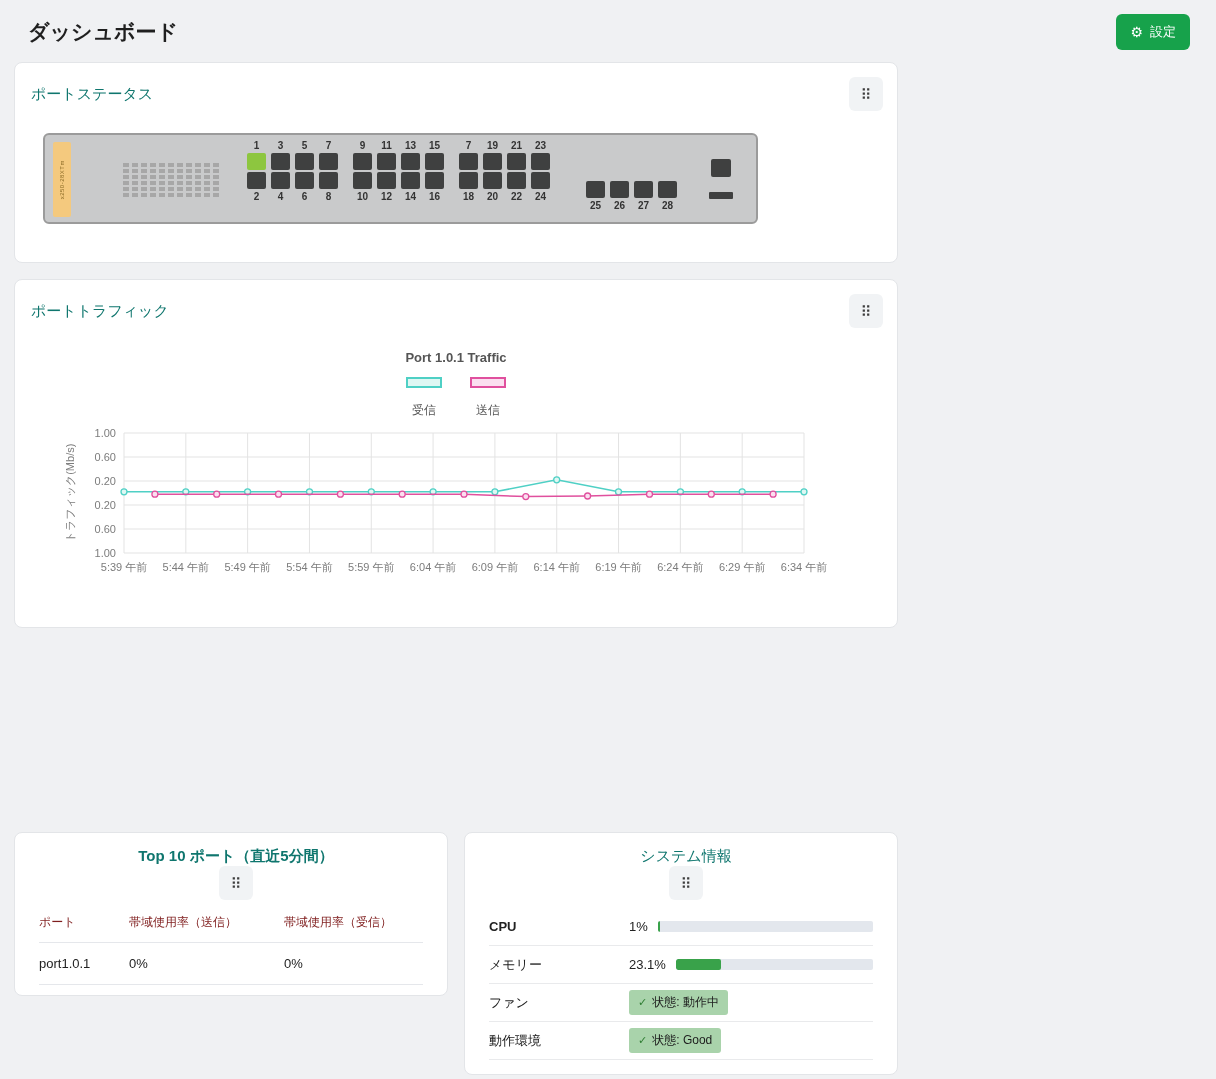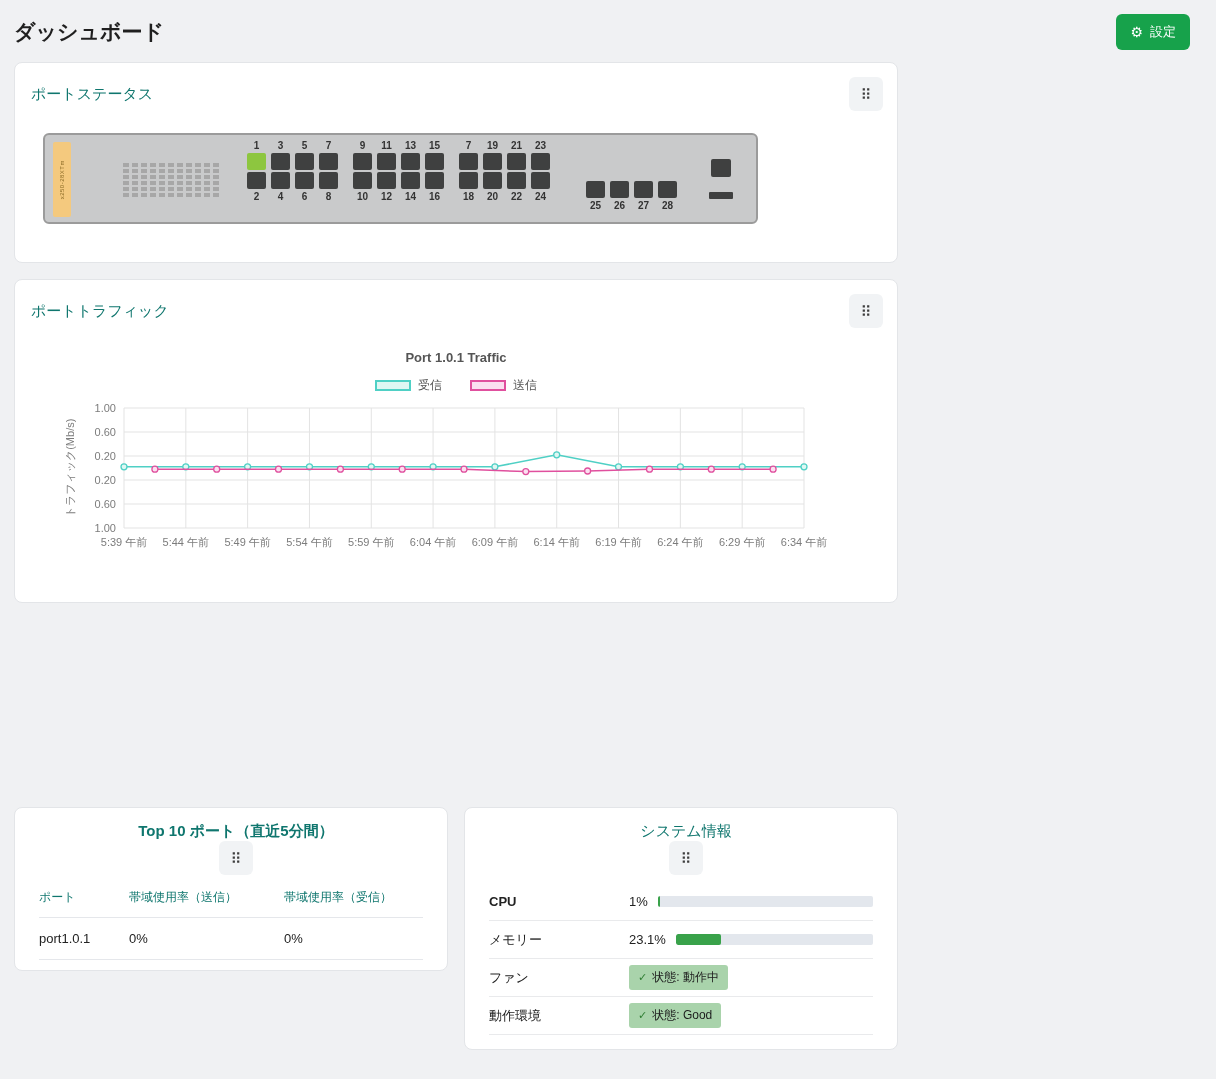--- a/index.html
+++ b/index.html
@@ -3,21 +3,21 @@
 <meta charset="utf-8">
 <style>
   * { box-sizing: border-box; margin: 0; padding: 0; }
   html, body { width: 1216px; height: 1079px; overflow: hidden; }
   body {
     background: #f0f1f3;
     font-family: "Liberation Sans", "DejaVu Sans", sans-serif;
     color: #222;
   }
   
-  .topbar { display: flex; justify-content: space-between; align-items: center; padding: 14px 26px 12px 14px; }
+  .topbar { display: flex; justify-content: space-between; align-items: center; padding: 14px 26px 12px 28px; }
   .topbar h1 { font-size: 21px; font-weight: 600; color: #1f1f1f; }
   .settings-btn {
     display: flex; align-items: center; gap: 7px;
     background: var(--accent_green, #17a24b); color: #fff;
     border: none; border-radius: 6px; padding: 9px 14px;
     font-size: 13px; cursor: pointer; font-family: inherit;
   }
   .settings-btn .gear { font-size: 14px; line-height: 1; }
   
   .main { width: 884px; margin-left: 14px; }
@@ -44,34 +44,34 @@
   .pnum { font-size: 10px; font-weight: 700; color: #333; line-height: 11px; }
   .port { width: 19px; height: 17px; background: #3f4040; border-radius: 2px; }
   .port.active { background: var(--active_port, #8dc63f); }
   .uplink-group { position: absolute; left: 541px; top: 46px; display: flex; gap: 5px; }
   .mgmt-port { position: absolute; left: 666px; top: 24px; width: 20px; height: 18px; background: #3f4040; border-radius: 2px; }
   .mgmt-slot { position: absolute; left: 664px; top: 57px; width: 24px; height: 7px; background: #3f4040; border-radius: 1px; }
   
   .chart { width: 800px; margin: 16px auto 16px; padding-bottom: 28px; }
   .chart-title { text-align: center; font-size: 13px; font-weight: 700; color: #555; }
   .legend { display: flex; justify-content: center; align-items: center; gap: 28px; margin: 12px 0 2px; }
-  .lg-item { display: flex; align-items: center; gap: 7px; }
+  .lg-item { display: flex; align-items: center; gap: 14px; flex-direction: column; }
   .lg-swatch { display: inline-block; width: 36px; height: 11px; border: 2px solid; }
   .lg-label { font-size: 12px; color: #555; }
   .tick { font-size: 11px; fill: #7c7c7c; }
   .ylab { font-size: 11px; fill: #7c7c7c; }
   .grid { stroke: #e3e3e3; stroke-width: 1; }
   
   .bottom-row { display: flex; gap: 16px; align-items: flex-start; margin-top: 204px; }
   .bottom-row .card { width: 434px; margin-bottom: 0; }
   .bottom-row .card-head { padding: 14px 14px 4px 24px; flex-direction: column; }
   
   .table-wrap { padding: 2px 24px 10px; }
   table { width: 100%; border-collapse: collapse; }
-  th { font-size: 12px; font-weight: 400; color: #0f766e; text-align: left; padding: 8px 0 11px; border-bottom: 1px solid #e5e7eb; }
+  th { font-size: 12px; font-weight: 400; color: #7f1d1d; text-align: left; padding: 8px 0 11px; border-bottom: 1px solid #e5e7eb; }
   th:nth-child(1) { width: 90px; }
   th:nth-child(2) { width: 155px; }
   td { font-size: 13px; color: #222; padding: 13px 0; border-bottom: 1px solid #e5e7eb; }
   
   .sys-rows { padding: 4px 24px 14px; }
   .sys-row { display: flex; align-items: center; min-height: 38px; border-bottom: 1px solid #e9eaec; }
   .sys-label { width: 140px; font-size: 13px; color: #222; }
   .sys-label.bold { font-weight: 700; }
   .sys-value { flex: 1; display: flex; align-items: center; gap: 10px; font-size: 13px; color: #222; }
   .pbar { flex: 1; height: 11px; background: #e3e7ed; border-radius: 2px; overflow: hidden; }

